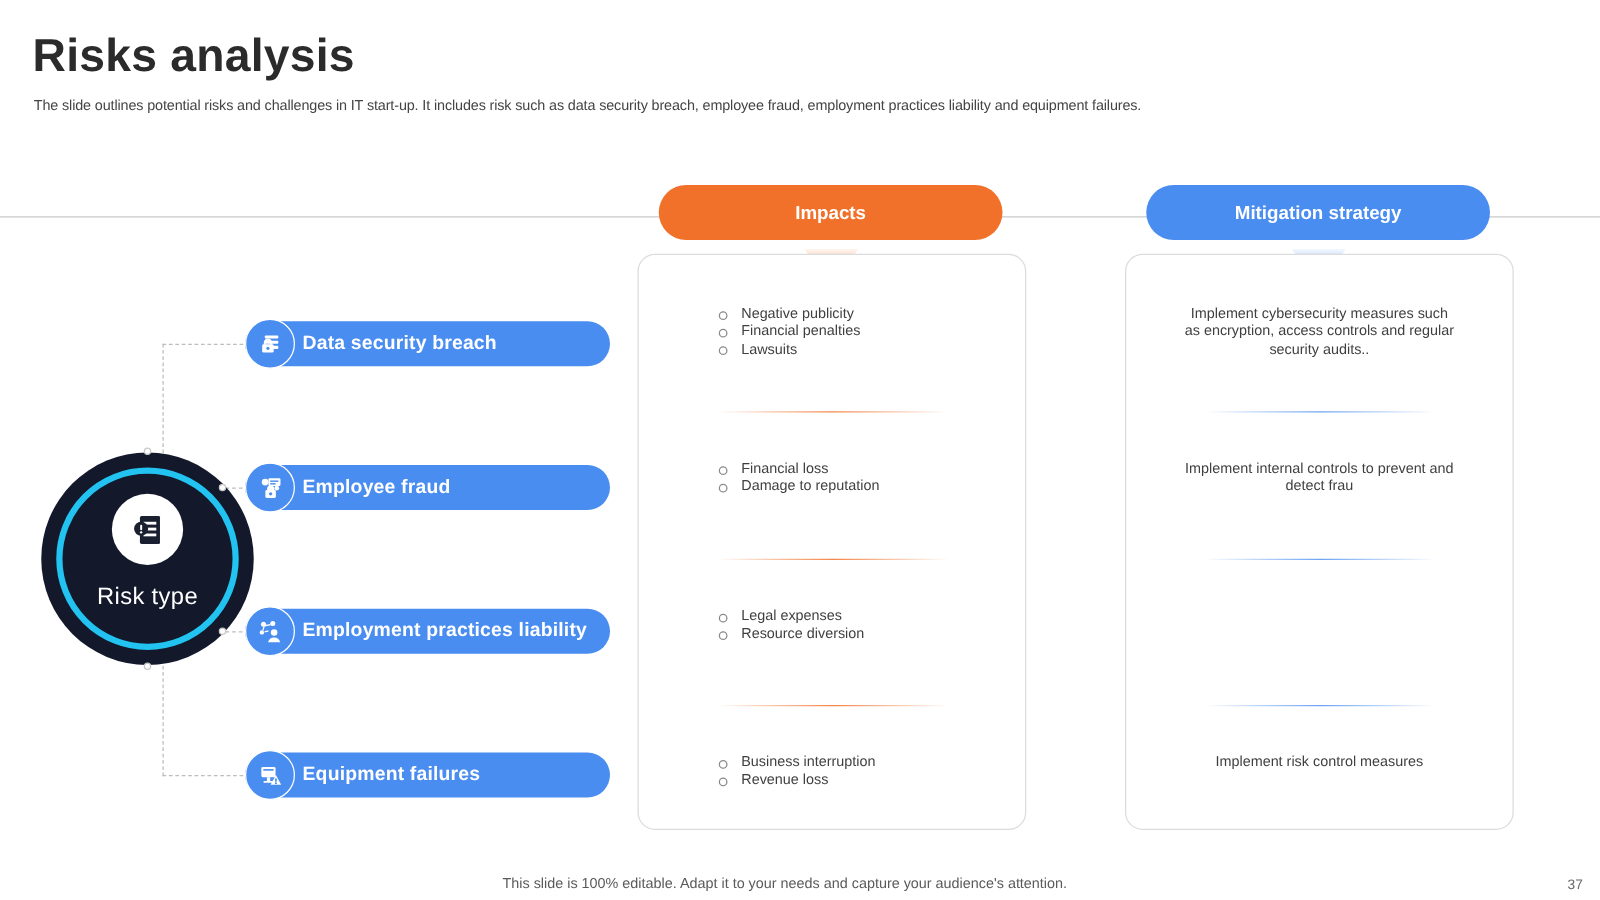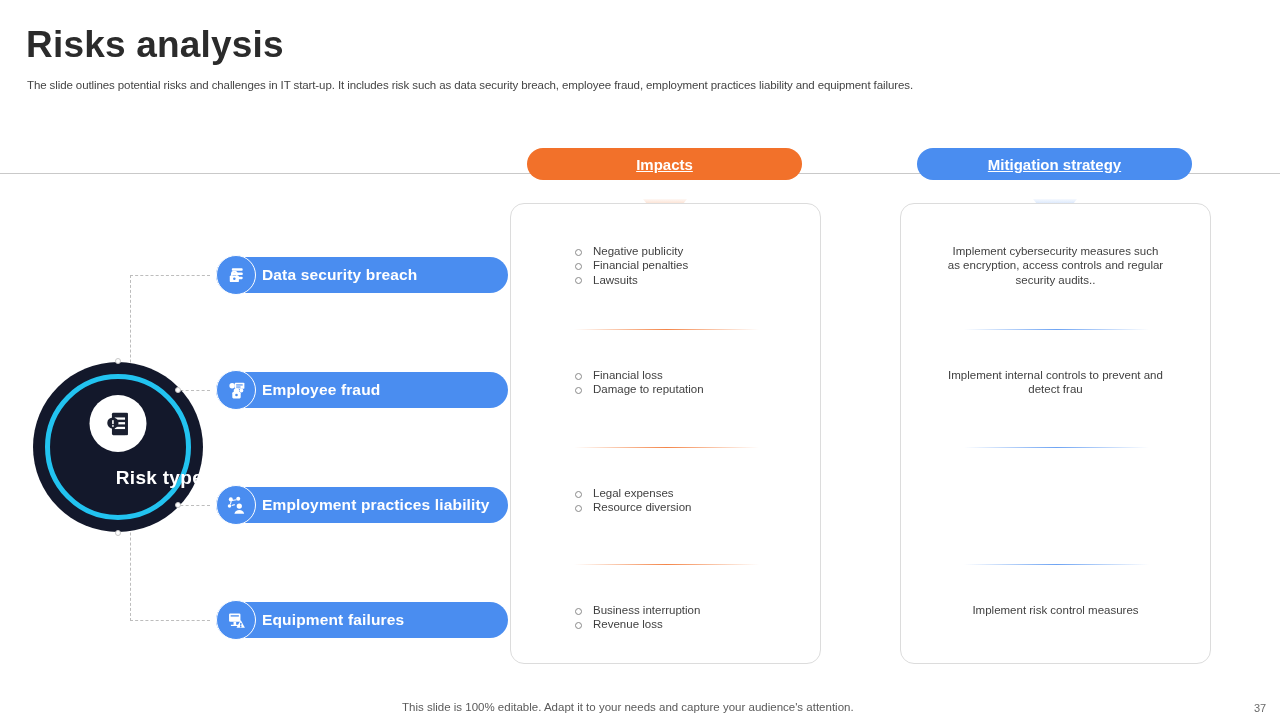--- a/index.html
+++ b/index.html
@@ -82,24 +82,24 @@
     border-radius: 50%;
     background: #ffffff;
     display: flex;
     align-items: center;
     justify-content: center;
   }
   #hub-label {
     position: absolute;
     top: 105px;
     width: 100%;
-    text-align: right;
+    text-align: center;
     color: #ffffff;
     font-size: 19px;
-    font-weight: bold;
+    font-weight: normal;
     letter-spacing: 0.3px;
   }
   .hub-dot {
     position: absolute;
     width: 6px;
     height: 6px;
     border-radius: 50%;
     background: #ffffff;
     border: 1px solid #c8c8c8;
   }
@@ -112,21 +112,21 @@
   }
   .conn-h {
     position: absolute;
     height: 0;
     border-top: 1px dashed #bdbdbd;
   }
 
   
   .risk-pill {
     position: absolute;
-    left: 216px;
+    left: 196px;
     width: 292px;
     height: 36px;
     border-radius: 18px;
     background: #4a8df0;
     display: flex;
     align-items: center;
   }
   .risk-pill .pill-text {
     margin-left: 46px;
     color: #ffffff;
@@ -146,29 +146,28 @@
     border: 1px solid #ffffff;
     display: flex;
     align-items: center;
     justify-content: center;
   }
 
   
   .col-badge {
     position: absolute;
     top: 148px;
-    height: 32px;
+    height: 44px;
     border-radius: 24px;
     display: flex;
     align-items: center;
     justify-content: center;
     color: #ffffff;
     font-size: 15px;
     font-weight: bold;
-    text-decoration: underline;
   }
   #badge-impacts {
     left: 527px;
     width: 275px;
     background: #f2712a;
   }
   #badge-mitigation {
     left: 917px;
     width: 275px;
     background: #4a8df0;

